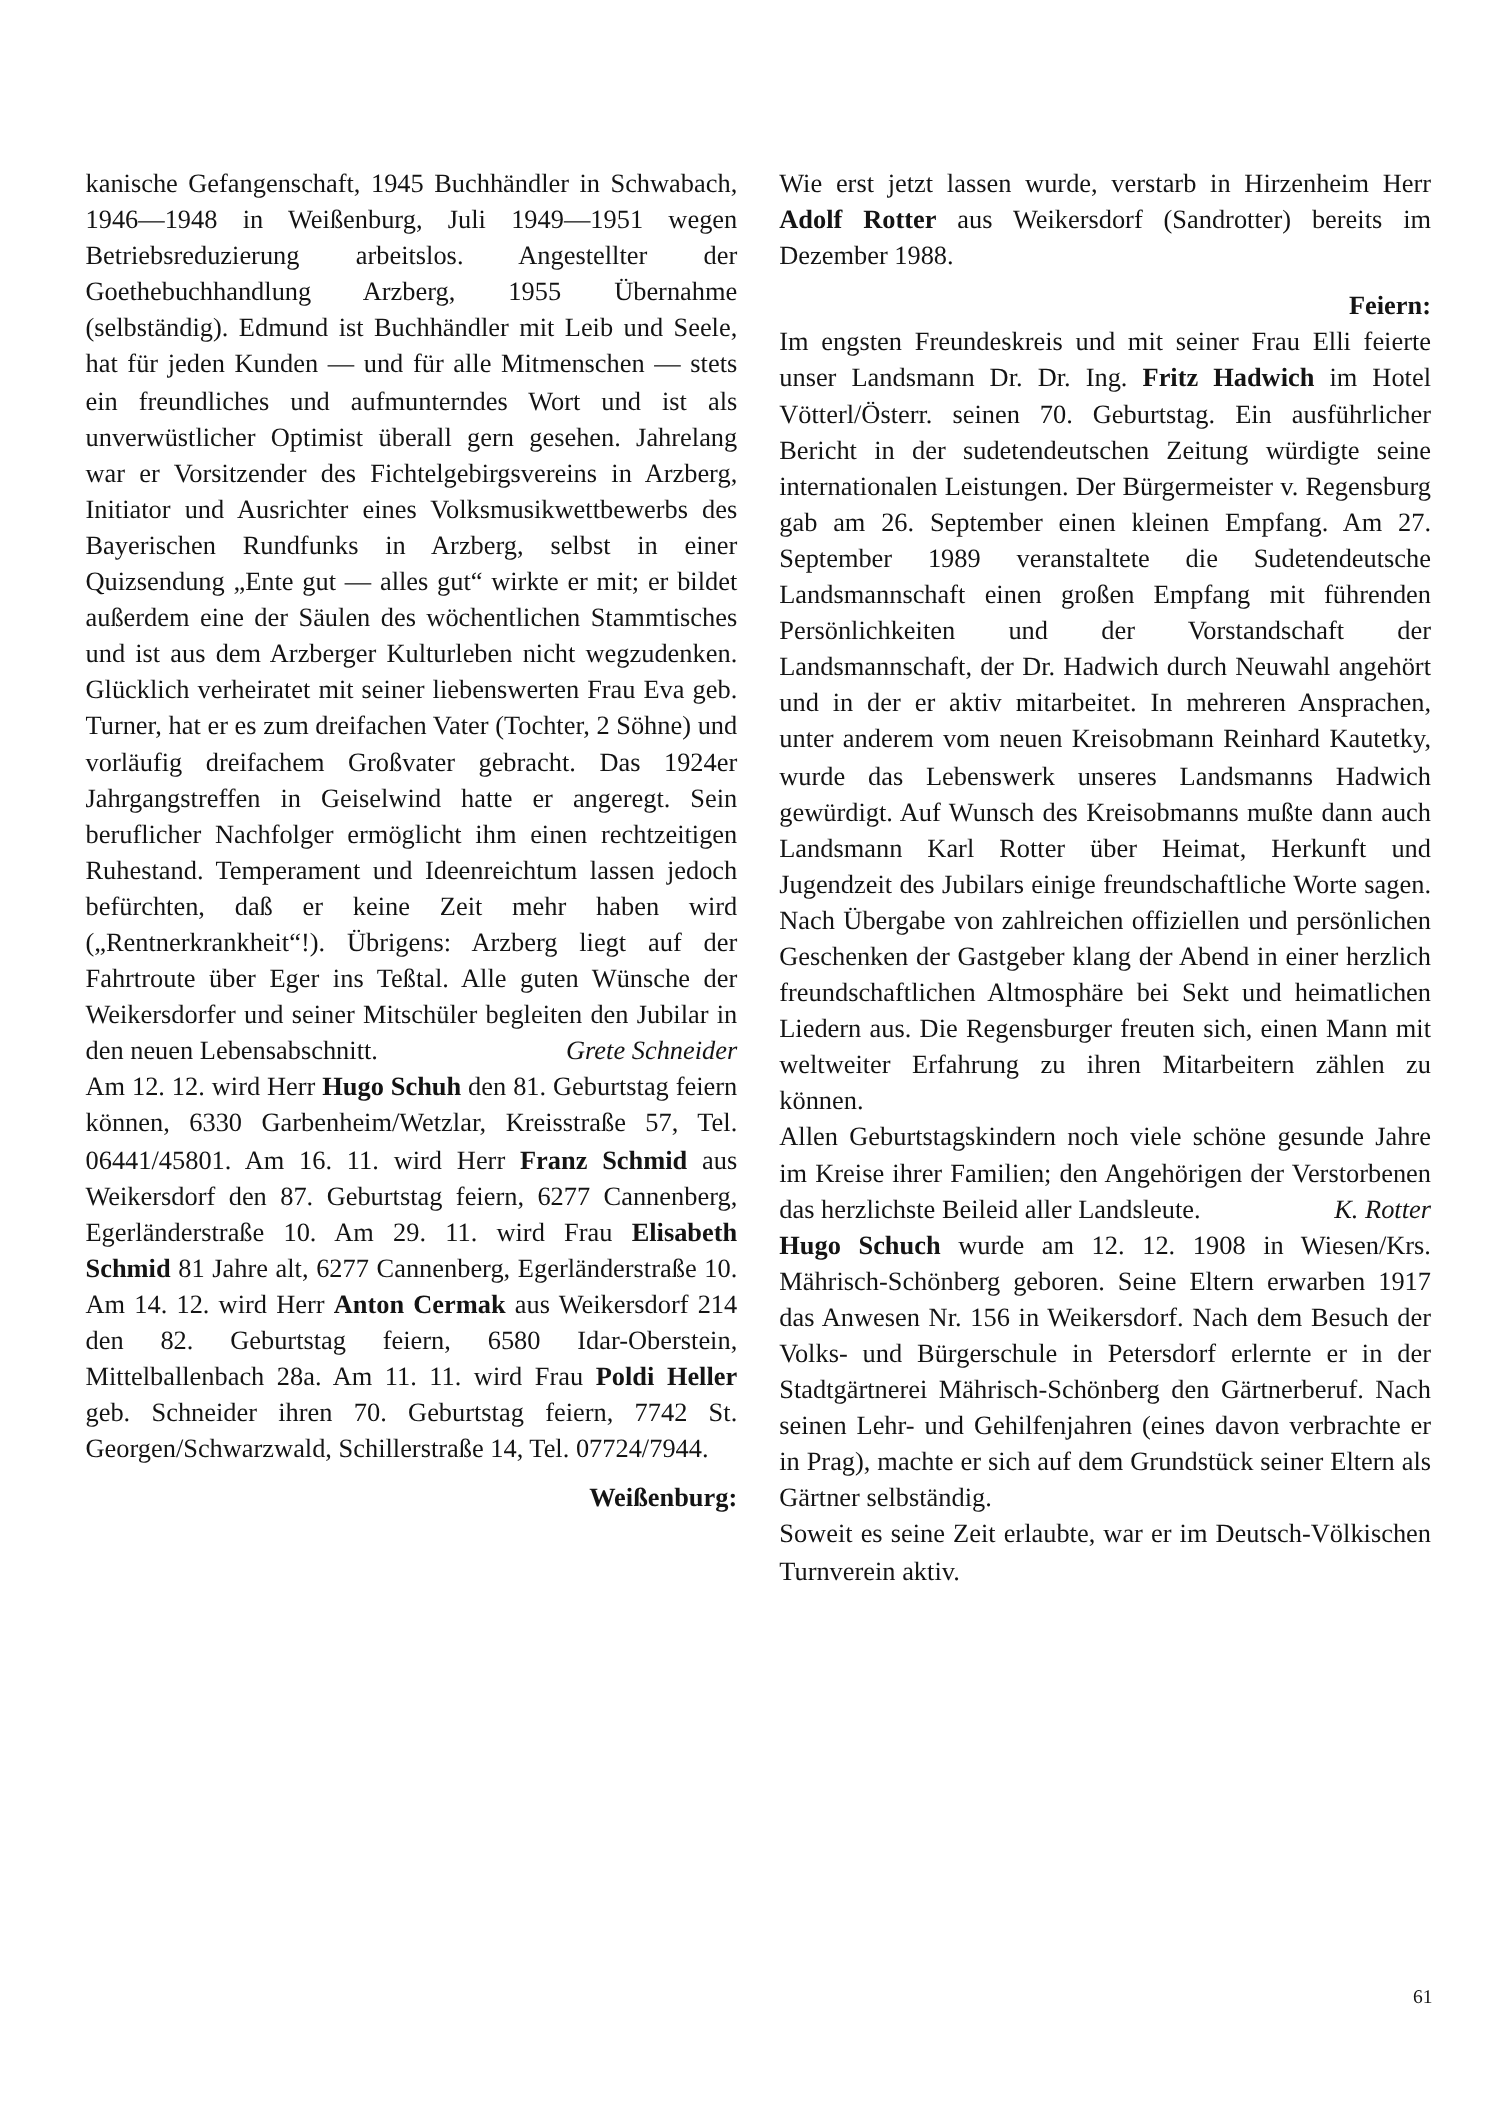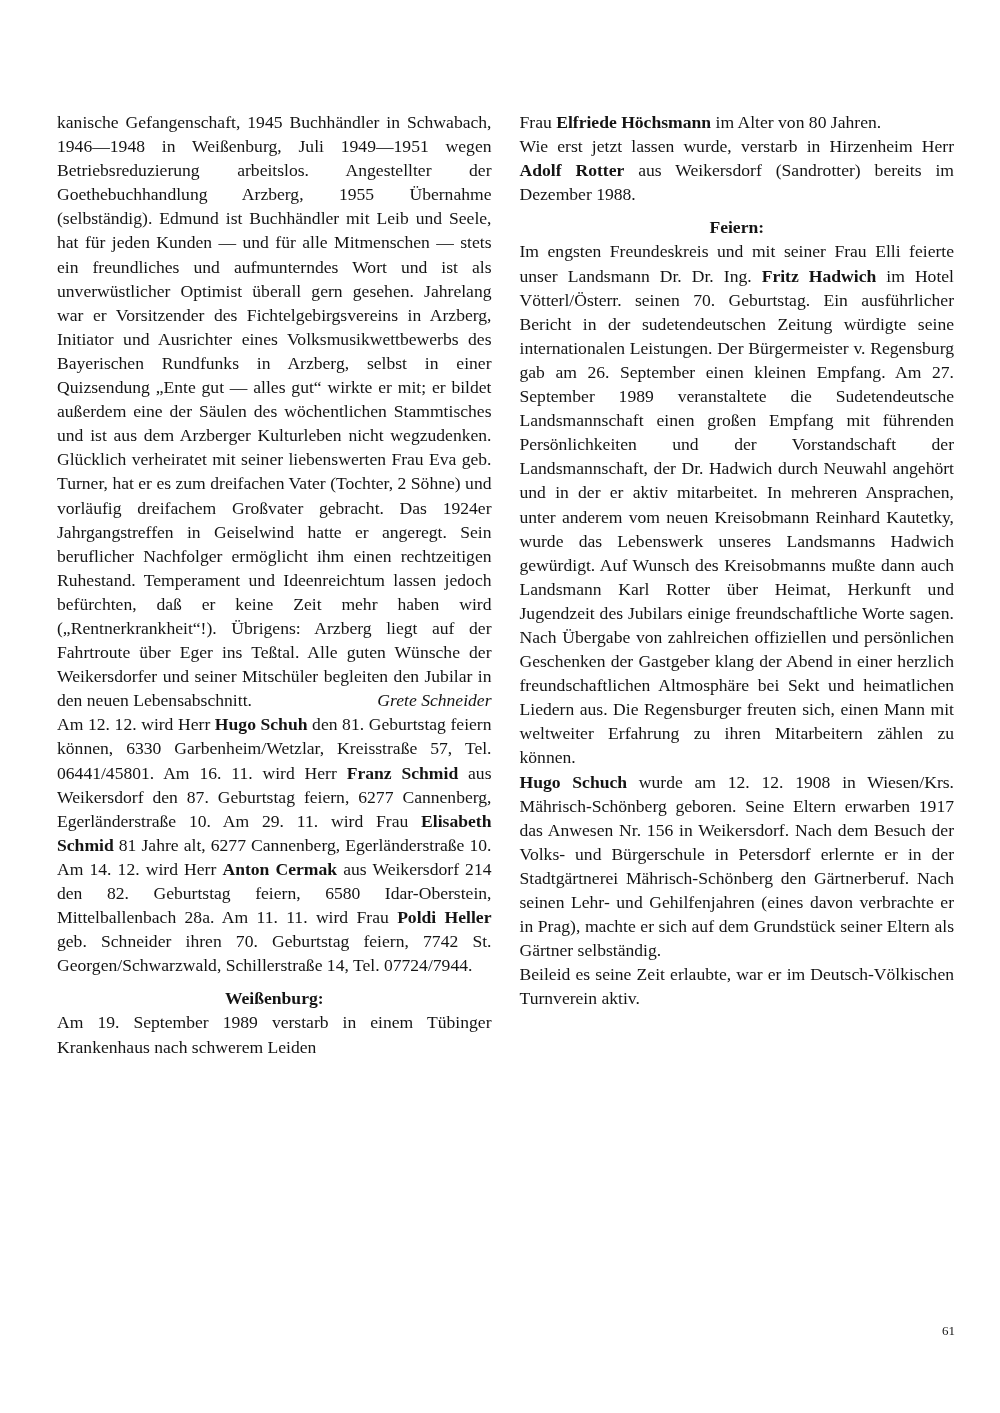--- a/index.html
+++ b/index.html
@@ -31,21 +31,21 @@
   .col p {
     margin: 0;
     font-size: 17.6px;
     line-height: 24.1px;
     text-align: justify;
     hyphens: auto;
     -webkit-hyphens: auto;
   }
   .col p.heading {
     font-weight: bold;
-    text-align: center;
+    text-align: right;
     margin-top: 9px;
   }
   .b { font-weight: bold; }
   .i { font-style: italic; }
   .sig {
     float: right;
     font-style: italic;
   }
   .page-number {
     position: absolute;
@@ -57,25 +57,24 @@
 </style>
 </head>
 <body>
 
 <div class="page">
   <div class="columns">
     <div class="col">
         <p class="para"><span>kanische Gefangenschaft, 1945 Buchhändler in Schwabach, 1946—1948 in Weißenburg, Juli 1949—1951 wegen Betriebsreduzierung arbeitslos. Angestellter der Goethebuchhandlung Arzberg, 1955 Übernahme (selbständig). Edmund ist Buchhändler mit Leib und Seele, hat für jeden Kunden — und für alle Mitmenschen — stets ein freundliches und aufmunterndes Wort und ist als unverwüstlicher Optimist überall gern gesehen. Jahrelang war er Vorsitzender des Fichtelgebirgsvereins in Arzberg, Initiator und Ausrichter eines Volksmusikwettbewerbs des Bayerischen Rundfunks in Arzberg, selbst in einer Quizsendung „Ente gut — alles gut“ wirkte er mit; er bildet außerdem eine der Säulen des wöchentlichen Stammtisches und ist aus dem Arzberger Kulturleben nicht wegzudenken. Glücklich verheiratet mit seiner liebenswerten Frau Eva geb. Turner, hat er es zum dreifachen Vater (Tochter, 2 Söhne) und vorläufig dreifachem Großvater gebracht. Das 1924er Jahrgangstreffen in Geiselwind hatte er angeregt. Sein beruflicher Nachfolger ermöglicht ihm einen rechtzeitigen Ruhestand. Temperament und Ideenreichtum lassen jedoch befürchten, daß er keine Zeit mehr haben wird („Rentnerkrankheit“!). Übrigens: Arzberg liegt auf der Fahrtroute über Eger ins Teßtal. Alle guten Wünsche der Weikersdorfer und seiner Mitschüler begleiten den Jubilar in den neuen Lebensabschnitt. </span><span class="i sig">Grete Schneider</span></p>
         <p class="para"><span>Am 12. 12. wird Herr </span><span class="b">Hugo Schuh</span><span> den 81. Geburtstag feiern können, 6330 Garbenheim/Wetzlar, Kreisstraße 57, Tel. 06441/45801. Am 16. 11. wird Herr </span><span class="b">Franz Schmid</span><span> aus Weikersdorf den 87. Geburtstag feiern, 6277 Cannenberg, Egerländerstraße 10. Am 29. 11. wird Frau </span><span class="b">Elisabeth Schmid</span><span> 81 Jahre alt, 6277 Cannenberg, Egerländerstraße 10. Am 14. 12. wird Herr </span><span class="b">Anton Cermak</span><span> aus Weikersdorf 214 den 82. Geburtstag feiern, 6580 Idar-Oberstein, Mittelballenbach 28a. Am 11. 11. wird Frau </span><span class="b">Poldi Heller</span><span> geb. Schneider ihren 70. Geburtstag feiern, 7742 St. Georgen/Schwarzwald, Schillerstraße 14, Tel. 07724/7944.</span></p>
         <p class="heading"><span>Weißenburg:</span></p>
-        <p class="para"><span>Am 19. September 1989 verstarb in einem Tübinger Krankenhaus nach schwerem Leiden</span></p>
       </div>
     <div class="col">
-        <p class="para"><span>Frau </span><span class="b">Elfriede Höchsmann</span><span> im Alter von 80 Jahren.</span></p>
         <p class="para"><span>Wie erst jetzt lassen wurde, verstarb in Hirzenheim Herr </span><span class="b">Adolf Rotter</span><span> aus Weikersdorf (Sandrotter) bereits im Dezember 1988.</span></p>
         <p class="heading"><span>Feiern:</span></p>
         <p class="para"><span>Im engsten Freundeskreis und mit seiner Frau Elli feierte unser Landsmann Dr. Dr. Ing. </span><span class="b">Fritz Hadwich</span><span> im Hotel Vötterl/Österr. seinen 70. Geburtstag. Ein ausführlicher Bericht in der sudetendeutschen Zeitung würdigte seine internationalen Leistungen. Der Bürgermeister v. Regensburg gab am 26. September einen kleinen Empfang. Am 27. September 1989 veranstaltete die Sudetendeutsche Landsmannschaft einen großen Empfang mit führenden Persönlichkeiten und der Vorstandschaft der Landsmannschaft, der Dr. Hadwich durch Neuwahl angehört und in der er aktiv mitarbeitet. In mehreren Ansprachen, unter anderem vom neuen Kreisobmann Reinhard Kautetky, wurde das Lebenswerk unseres Landsmanns Hadwich gewürdigt. Auf Wunsch des Kreisobmanns mußte dann auch Landsmann Karl Rotter über Heimat, Herkunft und Jugendzeit des Jubilars einige freundschaftliche Worte sagen. Nach Übergabe von zahlreichen offiziellen und persönlichen Geschenken der Gastgeber klang der Abend in einer herzlich freundschaftlichen Altmosphäre bei Sekt und heimatlichen Liedern aus. Die Regensburger freuten sich, einen Mann mit weltweiter Erfahrung zu ihren Mitarbeitern zählen zu können.</span></p>
+        <p class="para"><span>Allen Geburtstagskindern noch viele schöne gesunde Jahre im Kreise ihrer Familien; den Angehörigen der Verstorbenen das herzlichste Beileid aller Landsleute. </span><span class="i sig">K. Rotter</span></p>
         <p class="para"><span class="b">Hugo Schuch</span><span> wurde am 12. 12. 1908 in Wiesen/Krs. Mährisch-Schönberg geboren. Seine Eltern erwarben 1917 das Anwesen Nr. 156 in Weikersdorf. Nach dem Besuch der Volks- und Bürgerschule in Petersdorf erlernte er in der Stadtgärtnerei Mährisch-Schönberg den Gärtnerberuf. Nach seinen Lehr- und Gehilfenjahren (eines davon verbrachte er in Prag), machte er sich auf dem Grundstück seiner Eltern als Gärtner selbständig.</span></p>
-        <p class="para"><span>Beileid es seine Zeit erlaubte, war er im Deutsch-Völkischen Turnverein aktiv.</span></p>
+        <p class="para"><span>Soweit es seine Zeit erlaubte, war er im Deutsch-Völkischen Turnverein aktiv.</span></p>
       </div>
   </div>
   <div class="page-number">61</div>
 </div>
 
 </body></html>

